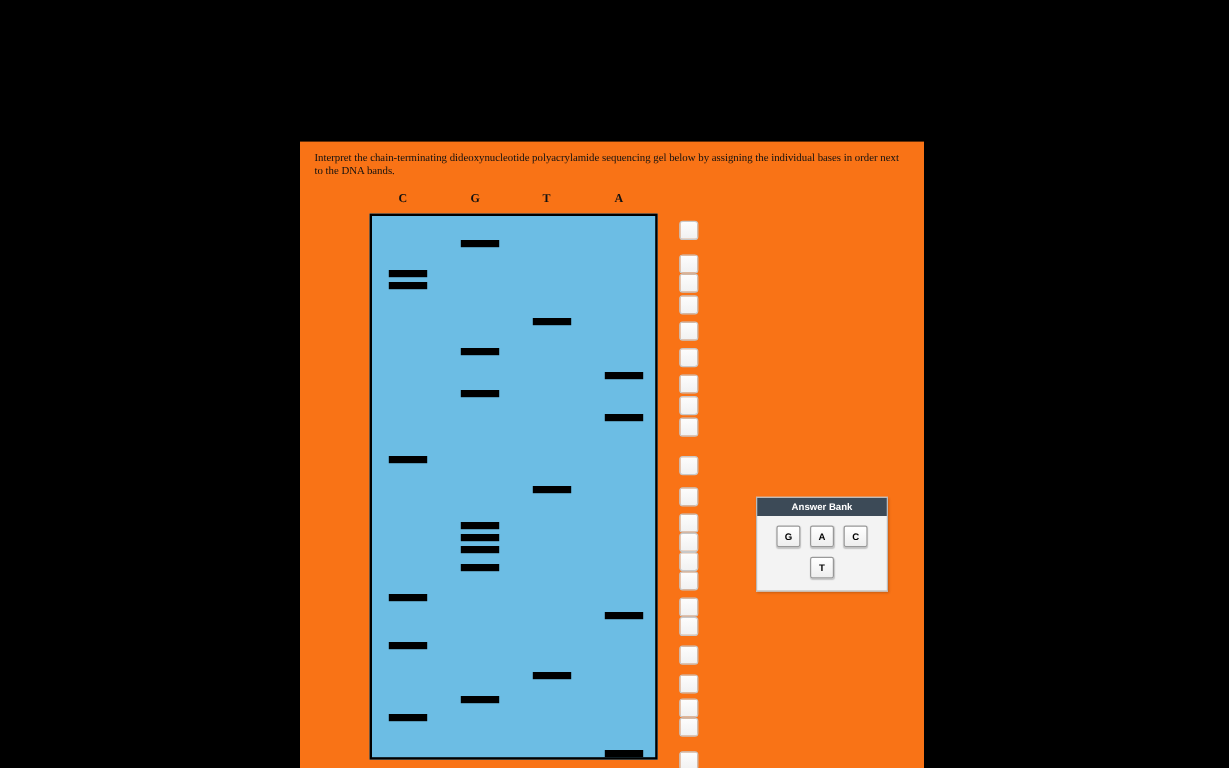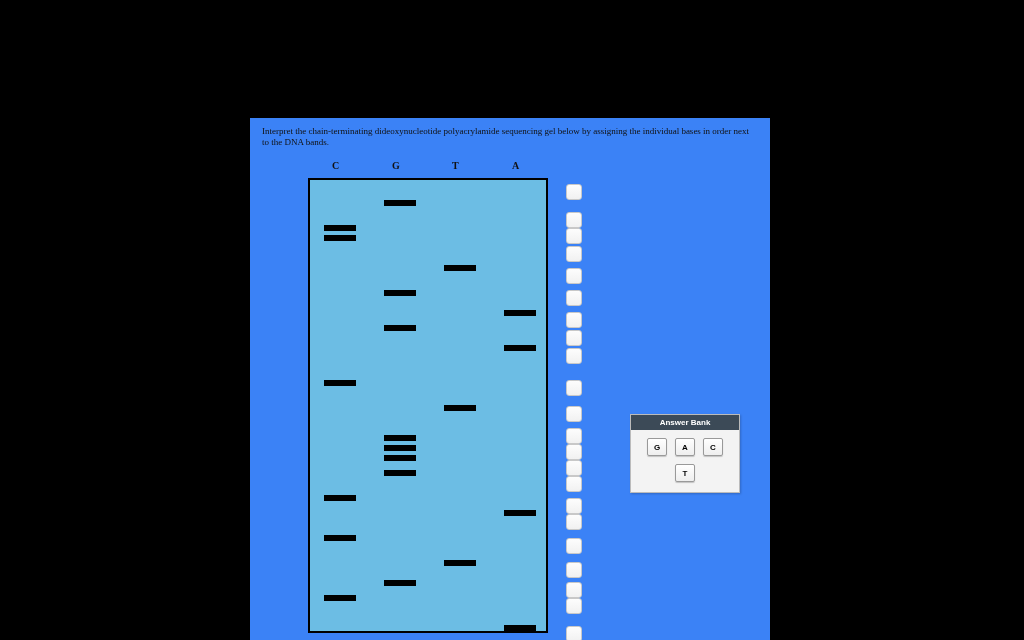--- a/index.html
+++ b/index.html
@@ -10,21 +10,21 @@
     background: #000;
     font-family: "Times New Roman", Times, serif;
     overflow: hidden;
   }
   .page {
     position: absolute;
     left: 250px;
     top: 118px;
     width: 520px;
     height: 522px;
-    background: #3b82f6;
+    background: #f97316;
     box-shadow: 0 2px 6px rgba(0,0,0,0.5);
   }
   .prompt {
     position: absolute;
     left: 12px;
     top: 8px;
     right: 12px;
     font-size: 9px;
     color: #111;
     line-height: 1.25;

